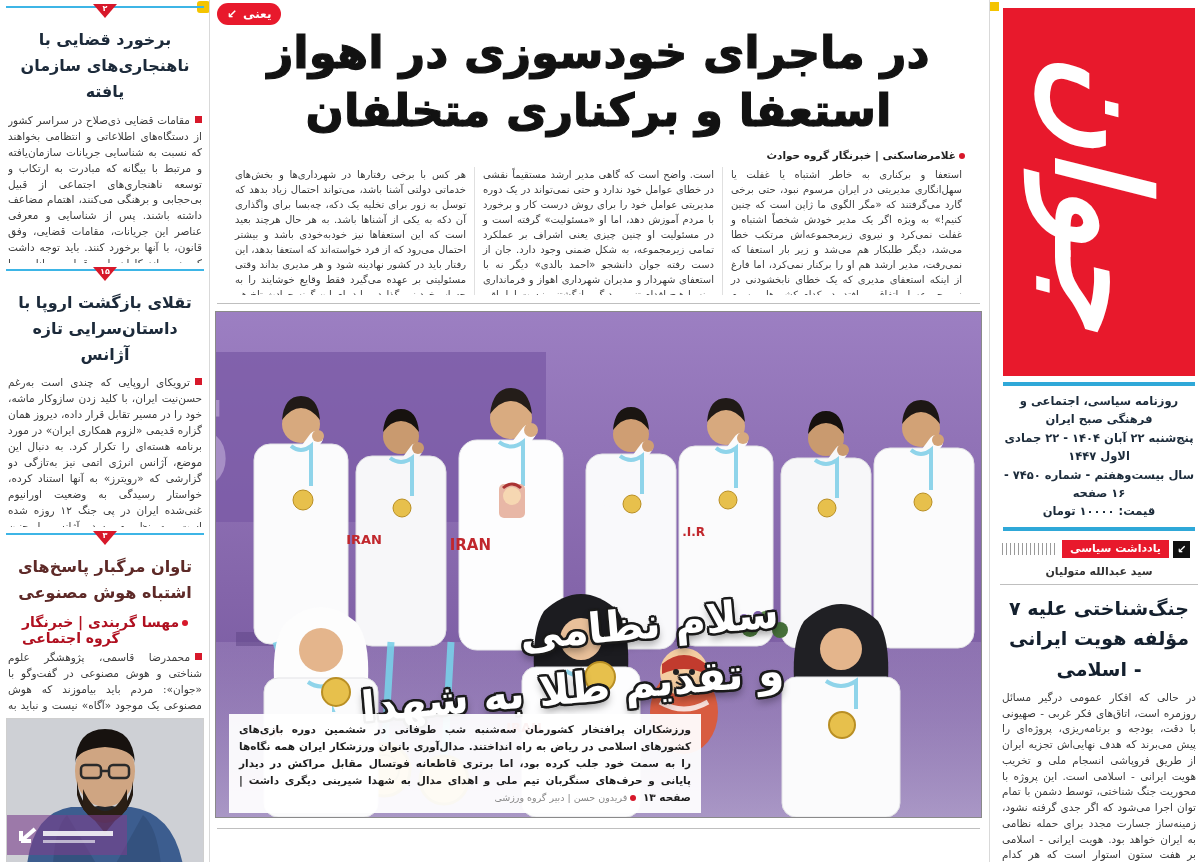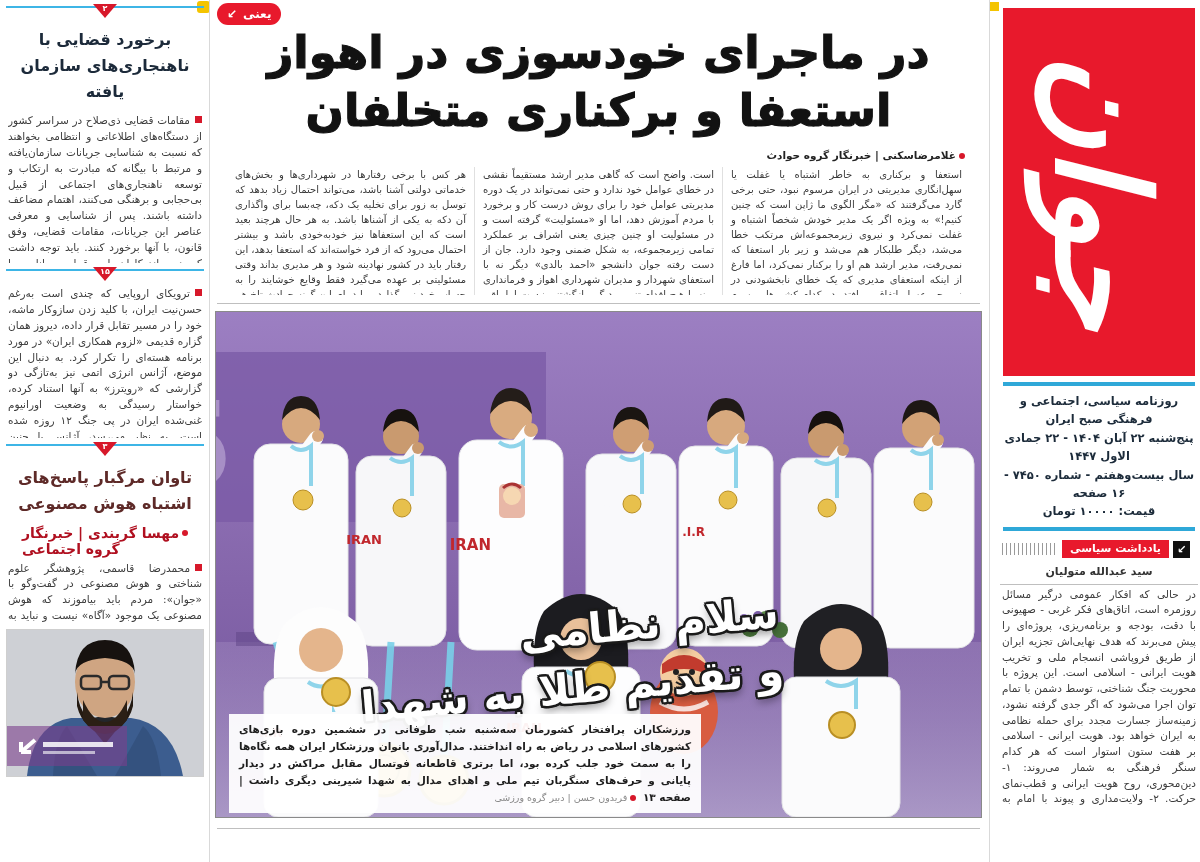--- a/index.html
+++ b/index.html
@@ -90,20 +90,21 @@
   </div>
   <div class="cyanbar"></div>
 
   <div class="note-badge-row">
     <span class="barcode"></span>
     <span class="note-badge">یادداشت سیاسی</span>
     <span class="note-sq">↙</span>
   </div>
   <div class="note-author">سید عبدالله متولیان</div>
   <div class="hairline"></div>
+  <div class="note-headline">جنگ‌شناختی علیه ۷ مؤلفه هویت ایرانی - اسلامی</div>
   <div class="note-body">
     <span>در حالی که افکار عمومی درگیر مسائل روزمره است، اتاق‌های فکر غربی - صهیونی با دقت، بودجه و برنامه‌ریزی، پروژه‌ای را پیش می‌برند که هدف نهایی‌اش تجزیه ایران از طریق فروپاشی انسجام ملی و تخریب هویت ایرانی - اسلامی است. این پروژه با محوریت جنگ شناختی، توسط دشمن با تمام توان اجرا می‌شود که اگر جدی گرفته نشود، زمینه‌ساز جسارت مجدد برای حمله نظامی به ایران خواهد بود. هویت ایرانی - اسلامی بر هفت ستون استوار است که هر کدام سنگر فرهنگی به شمار می‌روند: ۱- دین‌محوری، روح هویت ایرانی و قطب‌نمای حرکت. ۲- ولایت‌مداری و پیوند با امام به مثابه هویت جمعی ملت. ۳- زبان فارسی، حامل حکمت، حماسه و زیبایی، نخ تسبیح وحدت ملی. ۴- تاریخ پرافتخار مقاومت، ملتی که در شکست‌های مقطعی تسلیم نشد و مهاجم را استحاله کرد. ۵- خانواده و عفاف، سنگر اصلی در برابر شبیخون فرهنگی. ۶- عقلانیت و معنویت، زیربنای تمدن تاریخی و بنیه علمی ایران زمین. ۷- پرچم، نماد غرور ملی و استقلال‌طلبی. </span>
   </div>
 
 </div>
 
 <div class="center-col">
   <div class="kicker">
     <span class="k-icon">↙</span>
     <span class="k-label">یعنی</span>
@@ -306,20 +307,21 @@
   <div class="lh">برخورد قضایی با ناهنجاری‌های سازمان یافته</div>
   <div class="lbody" style="height:150px;">
     <span class="sq-bullet"></span><span>مقامات قضایی ذی‌صلاح در سراسر کشور از دستگاه‌های اطلاعاتی و انتظامی بخواهند که نسبت به شناسایی جریانات سازمان‌یافته و مرتبط با بیگانه که مبادرت به ارتکاب و توسعه ناهنجاری‌های اجتماعی از قبیل بی‌حجابی و برهنگی می‌کنند، اهتمام مضاعف داشته باشند. پس از شناسایی و معرفی عناصر این جریانات، مقامات قضایی، وفق قانون، با آنها برخورد کنند. باید توجه داشت که دست‌اندرکاران این قبیل جریانات، با برنامه پیش می‌روند، لذا ما نیز باید برای مقابله، با برنامه اقدام کنیم</span>
   </div>
 
   <div class="marker">
     <span class="mline"></span>
       <span class="tri"></span>
     <b class="mnum">۱۵</b>
   </div>
+  <div class="lh">تقلای بازگشت اروپا با داستان‌سرایی تازه آژانس</div>
   <div class="lbody" style="height:152px;">
     <span class="sq-bullet"></span><span>ترویکای اروپایی که چندی است به‌رغم حسن‌نیت ایران، با کلید زدن سازوکار ماشه، خود را در مسیر تقابل قرار داده، دیروز همان گزاره قدیمی «لزوم همکاری ایران» در مورد برنامه هسته‌ای را تکرار کرد. به دنبال این موضع، آژانس انرژی اتمی نیز به‌تازگی دو گزارشی که «رویترز» به آنها استناد کرده، خواستار رسیدگی به وضعیت اورانیوم غنی‌شده ایران در پی جنگ ۱۲ روزه شده است. به نظر می‌رسد، آژانس با چنین موضع‌گیری عملاً در راستای احیای نقش مخرب اروپایی‌ها در برابر ایران اقدام می‌کند</span>
   </div>
 
   <div class="marker">
     <span class="mline"></span>
       <span class="tri"></span>
     <b class="mnum">۳</b>
   </div>
   <div class="lh maroon">تاوان مرگبار پاسخ‌های اشتباه هوش مصنوعی</div>

